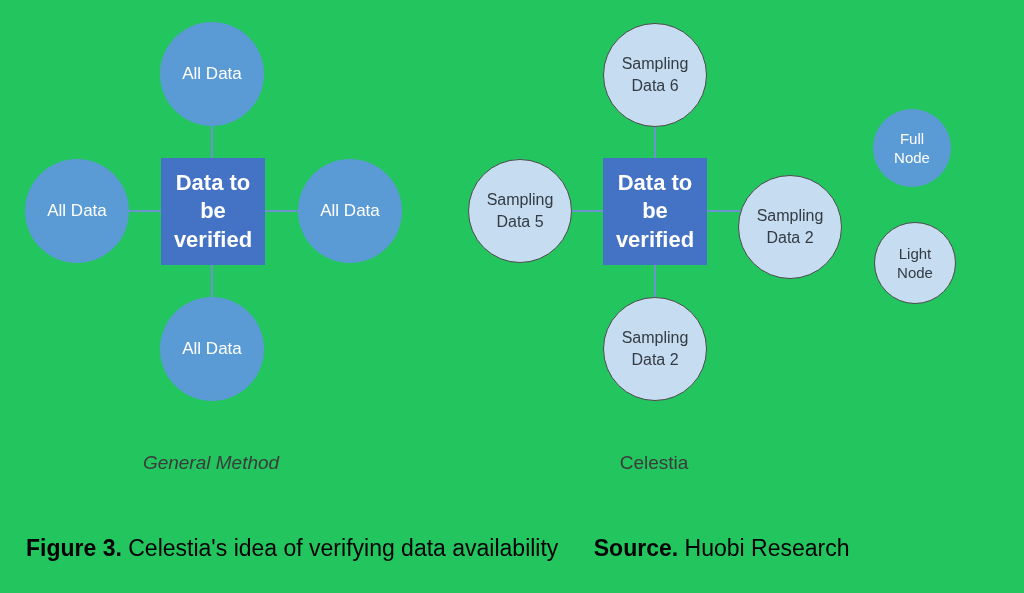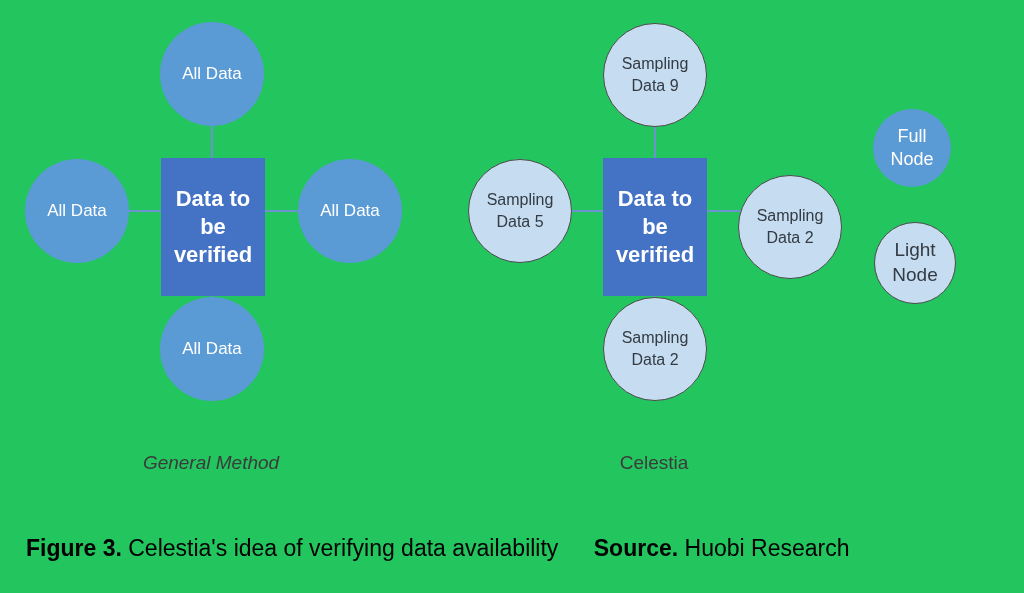--- a/index.html
+++ b/index.html
@@ -46,37 +46,37 @@
     border: 1.5px solid var(--light-circle-border);
     color: var(--dark-text);
     font-size: 16px;
     line-height: 1.35;
     padding: 0 10px;
   }
   .circle.node-solid {
     width: 78px; height: 78px;
     background: var(--solid-circle);
     color: var(--white-text);
-    font-size: 18px;
+    font-size: 15px;
     line-height: 1.3;
     padding: 0 17px;
   }
   .circle.node-light {
     width: 82px; height: 82px;
     background: var(--light-circle);
     border: 1.5px solid var(--light-circle-border);
     color: var(--dark-text);
-    font-size: 19px;
+    font-size: 15px;
     line-height: 1.3;
     padding: 0 15px;
     text-align: center;
   }
   .square {
     position: absolute;
-    width: 104px; height: 138px;
+    width: 104px; height: 107px;
     background: var(--center-square);
     color: var(--white-text);
     display: flex;
     align-items: center;
     justify-content: center;
     text-align: center;
     font-size: 22px;
     font-weight: bold;
     line-height: 1.28;
     padding: 0 18px;
@@ -129,21 +129,21 @@
   </div>
 
   <div class="section-label" style="left:61px; top:452px;font-style:italic;">
     <span>General Method</span>
   </div>
 
   <div class="line" style="left:654px; top:75px; width:2px; height:273px;"></div>
   <div class="line" style="left:520px; top:210px; width:270px; height:2px;"></div>
 
   <div class="circle light" style="left:603px; top:23px;">
-    <span>Sampling Data 9</span>
+    <span>Sampling Data 6</span>
   </div>
   <div class="circle light" style="left:468px; top:159px;">
     <span>Sampling Data 5</span>
   </div>
   <div class="circle light" style="left:738px; top:175px;">
     <span>Sampling Data 2</span>
   </div>
   <div class="circle light" style="left:603px; top:297px;">
     <span>Sampling Data 2</span>
   </div>

